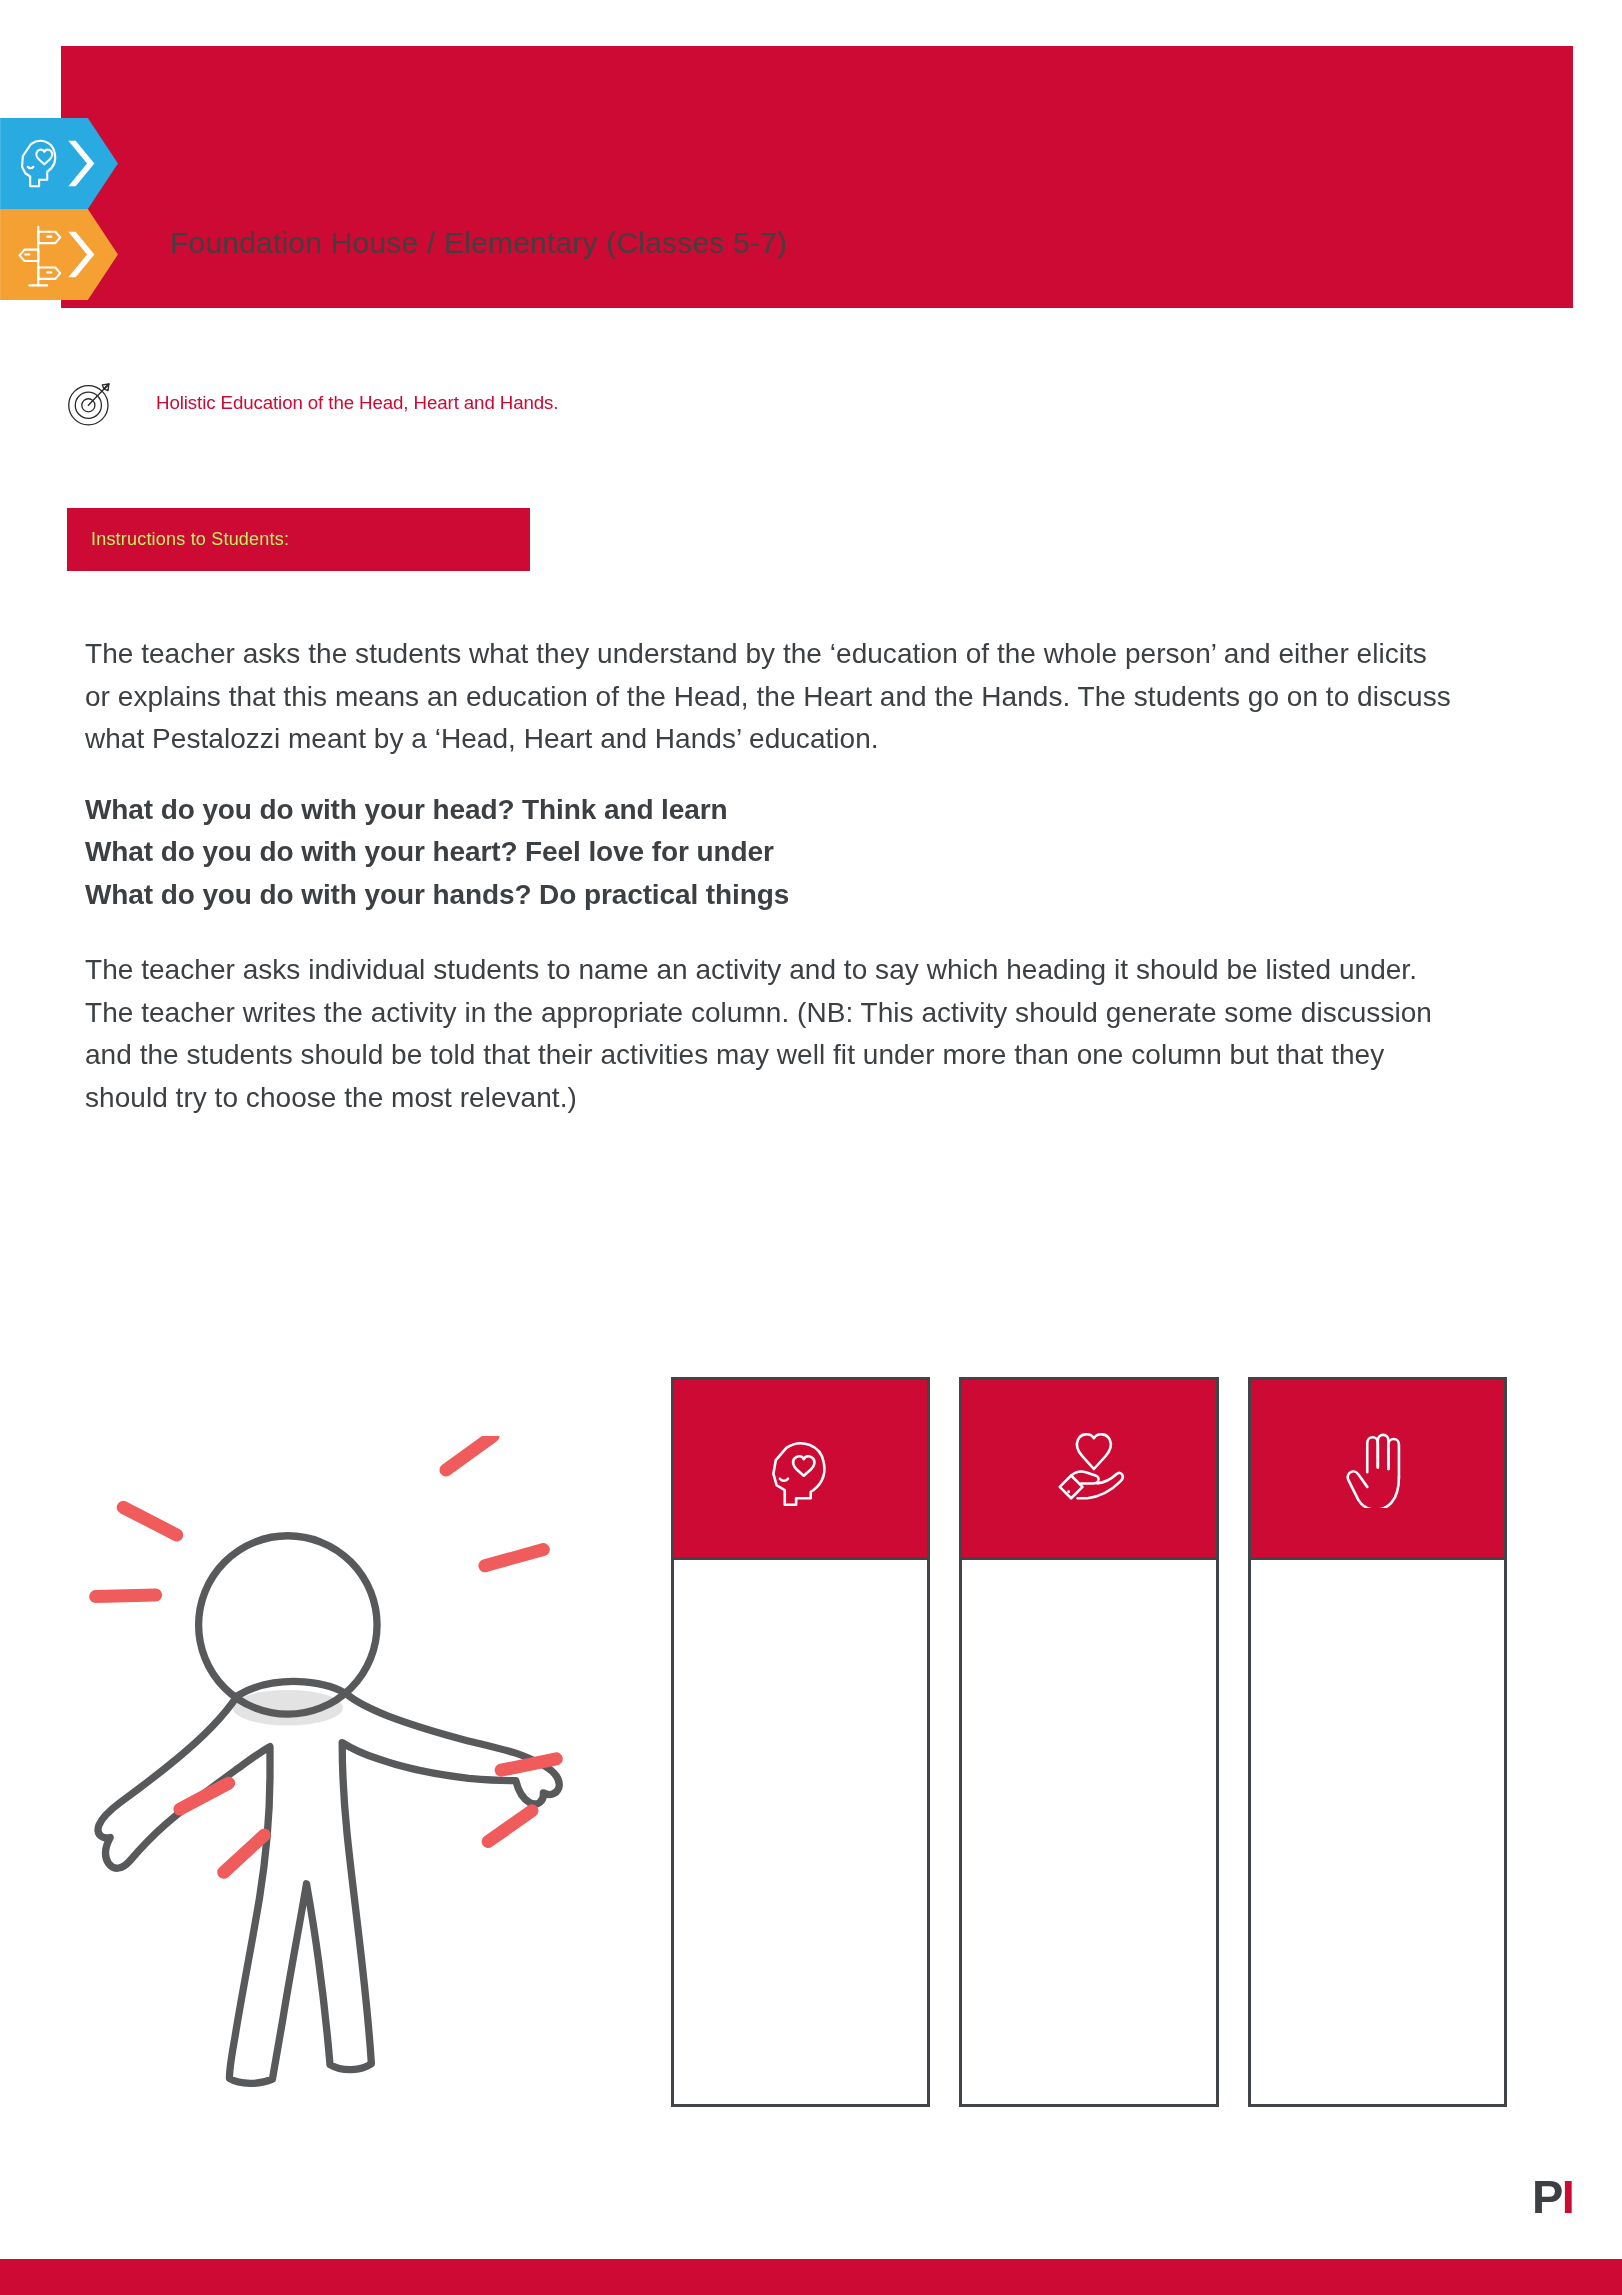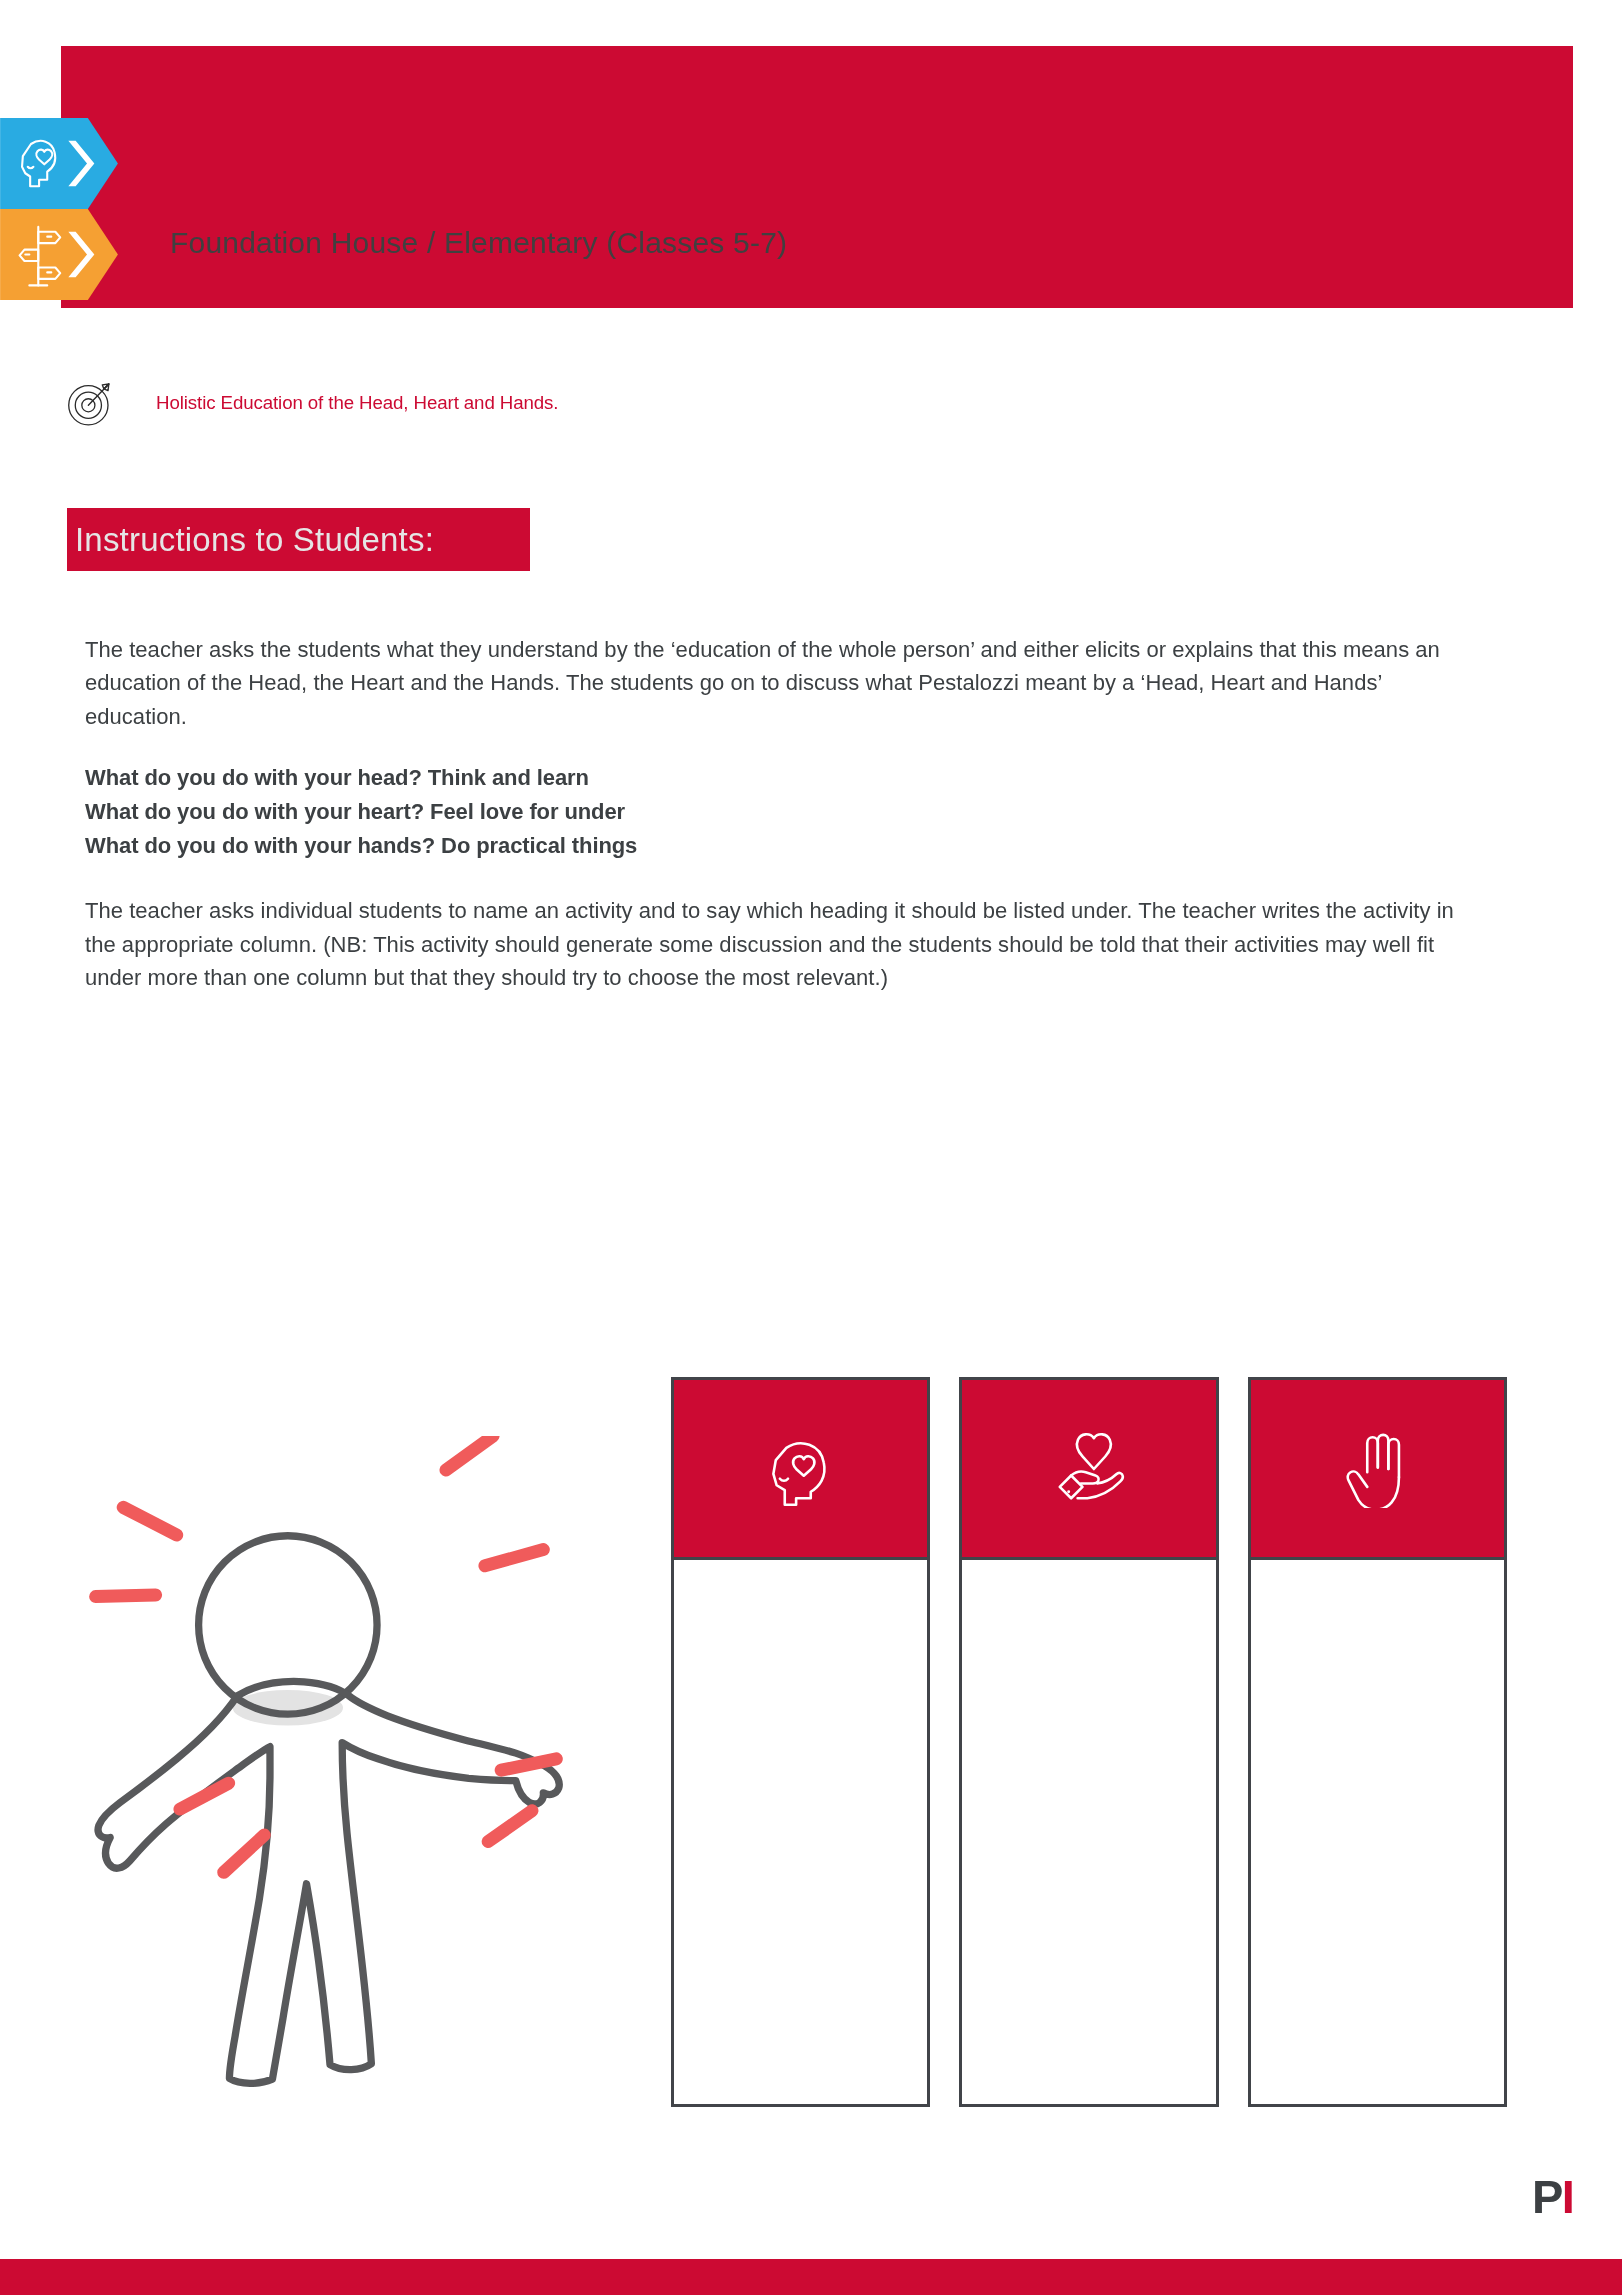--- a/index.html
+++ b/index.html
@@ -95,37 +95,37 @@
     position: absolute;
     left: 67px;
     top: 508px;
     width: 463px;
     height: 63px;
     background: #CC0A33;
     display: flex;
     align-items: center;
   }
   .instructions-banner span {
-    color: #e5e5e5;
-    font-size: 33px;
+    color: #bef264;
+    font-size: 18px;
     font-weight: 300;
-    padding-left: 8px;
+    padding-left: 24px;
     letter-spacing: 0.2px;
     white-space: nowrap;
   }
 
   
   .body-text {
     position: absolute;
     left: 85px;
     top: 633px;
     width: 1379px;
   }
   .body-text p {
-    font-size: 22px;
+    font-size: 28px;
     line-height: 1.52;
     color: #3c4043;
     font-weight: 300;
     letter-spacing: 0.04px;
     margin-bottom: 28px;
     max-width: 1371px;
   }
   .body-text p.qa-block {
     font-weight: bold;
     color: #3c4043;

